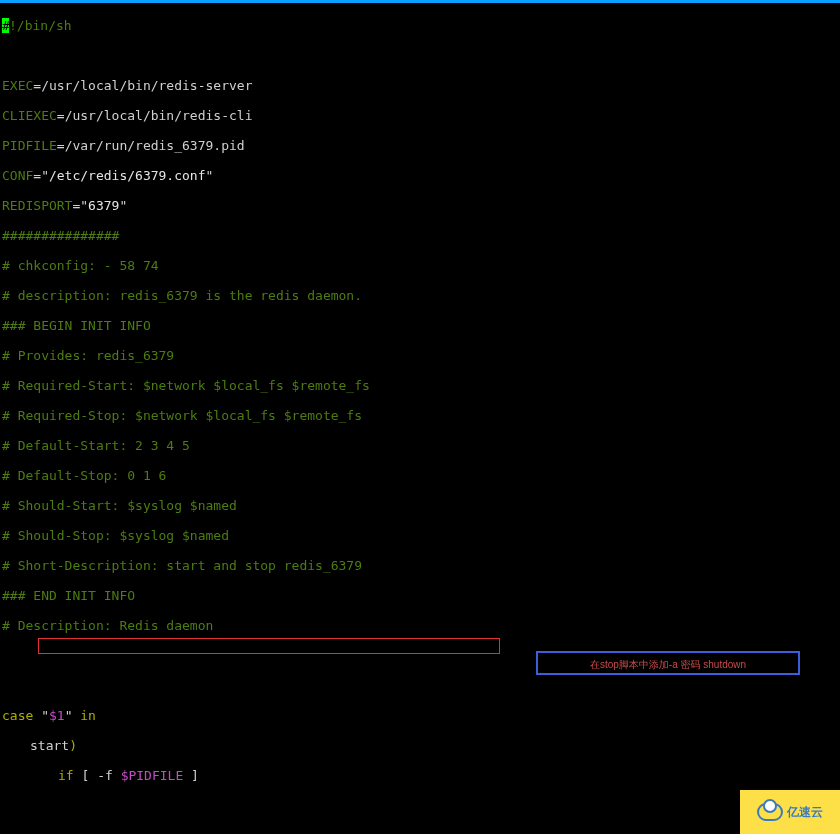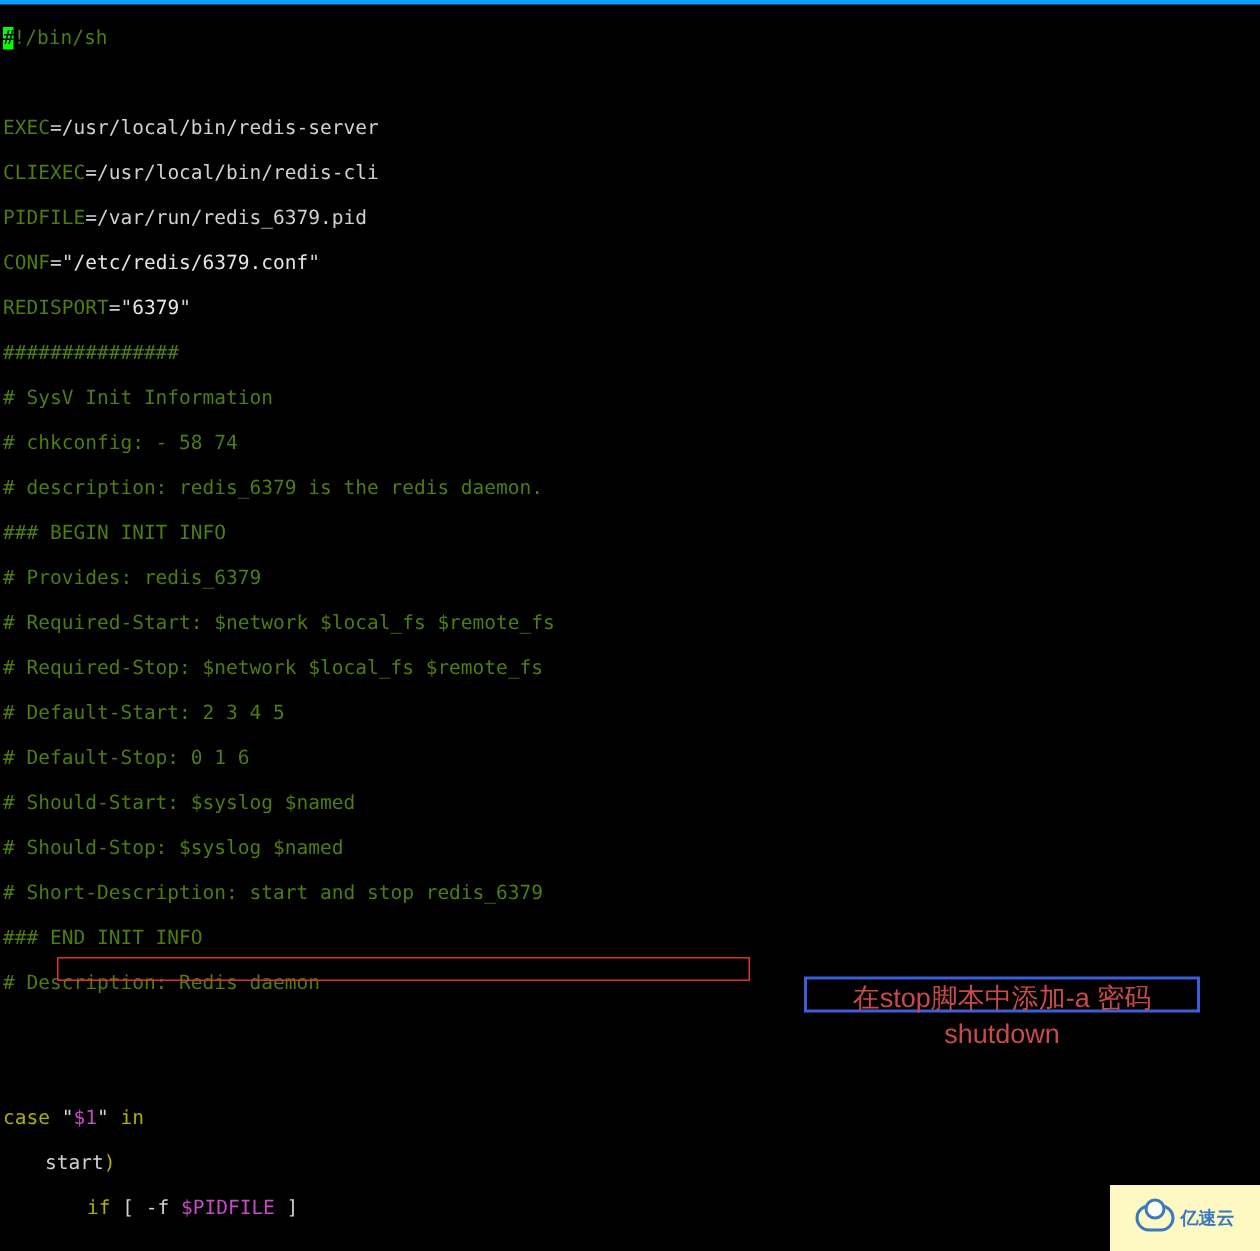--- a/index.html
+++ b/index.html
@@ -40,30 +40,30 @@
     box-sizing:border-box;
     pointer-events:none;
   }
   .annot {
     position:absolute;
     left:536px; top:648px;
     width:264px; height:24px;
     border:2px solid #3a5fd8;
     color:#c94a4a;
     font-family: "Microsoft YaHei","SimSun",sans-serif;
-    font-size:18px;
+    font-size:10px;
     line-height:24px;
     text-align:center;
     box-sizing:border-box;
   }
   .logo {
     position:absolute;
     right:0; bottom:0;
     width:100px; height:44px;
-    background:#fef9c3;
+    background:#fde047;
     display:flex;
     align-items:center;
     justify-content:center;
     font-family:sans-serif;
     font-size:12px;
     color:#3a7abf;
     font-weight:bold;
   }
   .logo-cloud {
     width:22px;height:14px;border:2px solid #3a7abf;border-radius:10px;
@@ -79,21 +79,20 @@
 
 <div class="code">
 <div><span class="cursor">#</span><span class="c">!/bin/sh</span></div>
 <div>&nbsp;</div>
 <div><span class="c">EXEC</span><span class="w">=</span><span class="w">/usr/local/bin/redis-server</span></div>
 <div><span class="c">CLIEXEC</span><span class="w">=</span><span class="w">/usr/local/bin/redis-cli</span></div>
 <div><span class="c">PIDFILE</span><span class="w">=</span><span class="w">/var/run/redis_6379.pid</span></div>
 <div><span class="c">CONF</span><span class="w">="</span><span class="r">/etc/redis/6379.conf</span><span class="w">"</span></div>
 <div><span class="c">REDISPORT</span><span class="w">="</span><span class="r">6379</span><span class="w">"</span></div>
 <div class="c">###############</div>
-<div class="c"># SysV Init Information</div>
 <div class="c"># chkconfig: - 58 74</div>
 <div class="c"># description: redis_6379 is the redis daemon.</div>
 <div class="c">### BEGIN INIT INFO</div>
 <div class="c"># Provides: redis_6379</div>
 <div class="c"># Required-Start: $network $local_fs $remote_fs</div>
 <div class="c"># Required-Stop: $network $local_fs $remote_fs</div>
 <div class="c"># Default-Start: 2 3 4 5</div>
 <div class="c"># Default-Stop: 0 1 6</div>
 <div class="c"># Should-Start: $syslog $named</div>
 <div class="c"># Should-Stop: $syslog $named</div>

